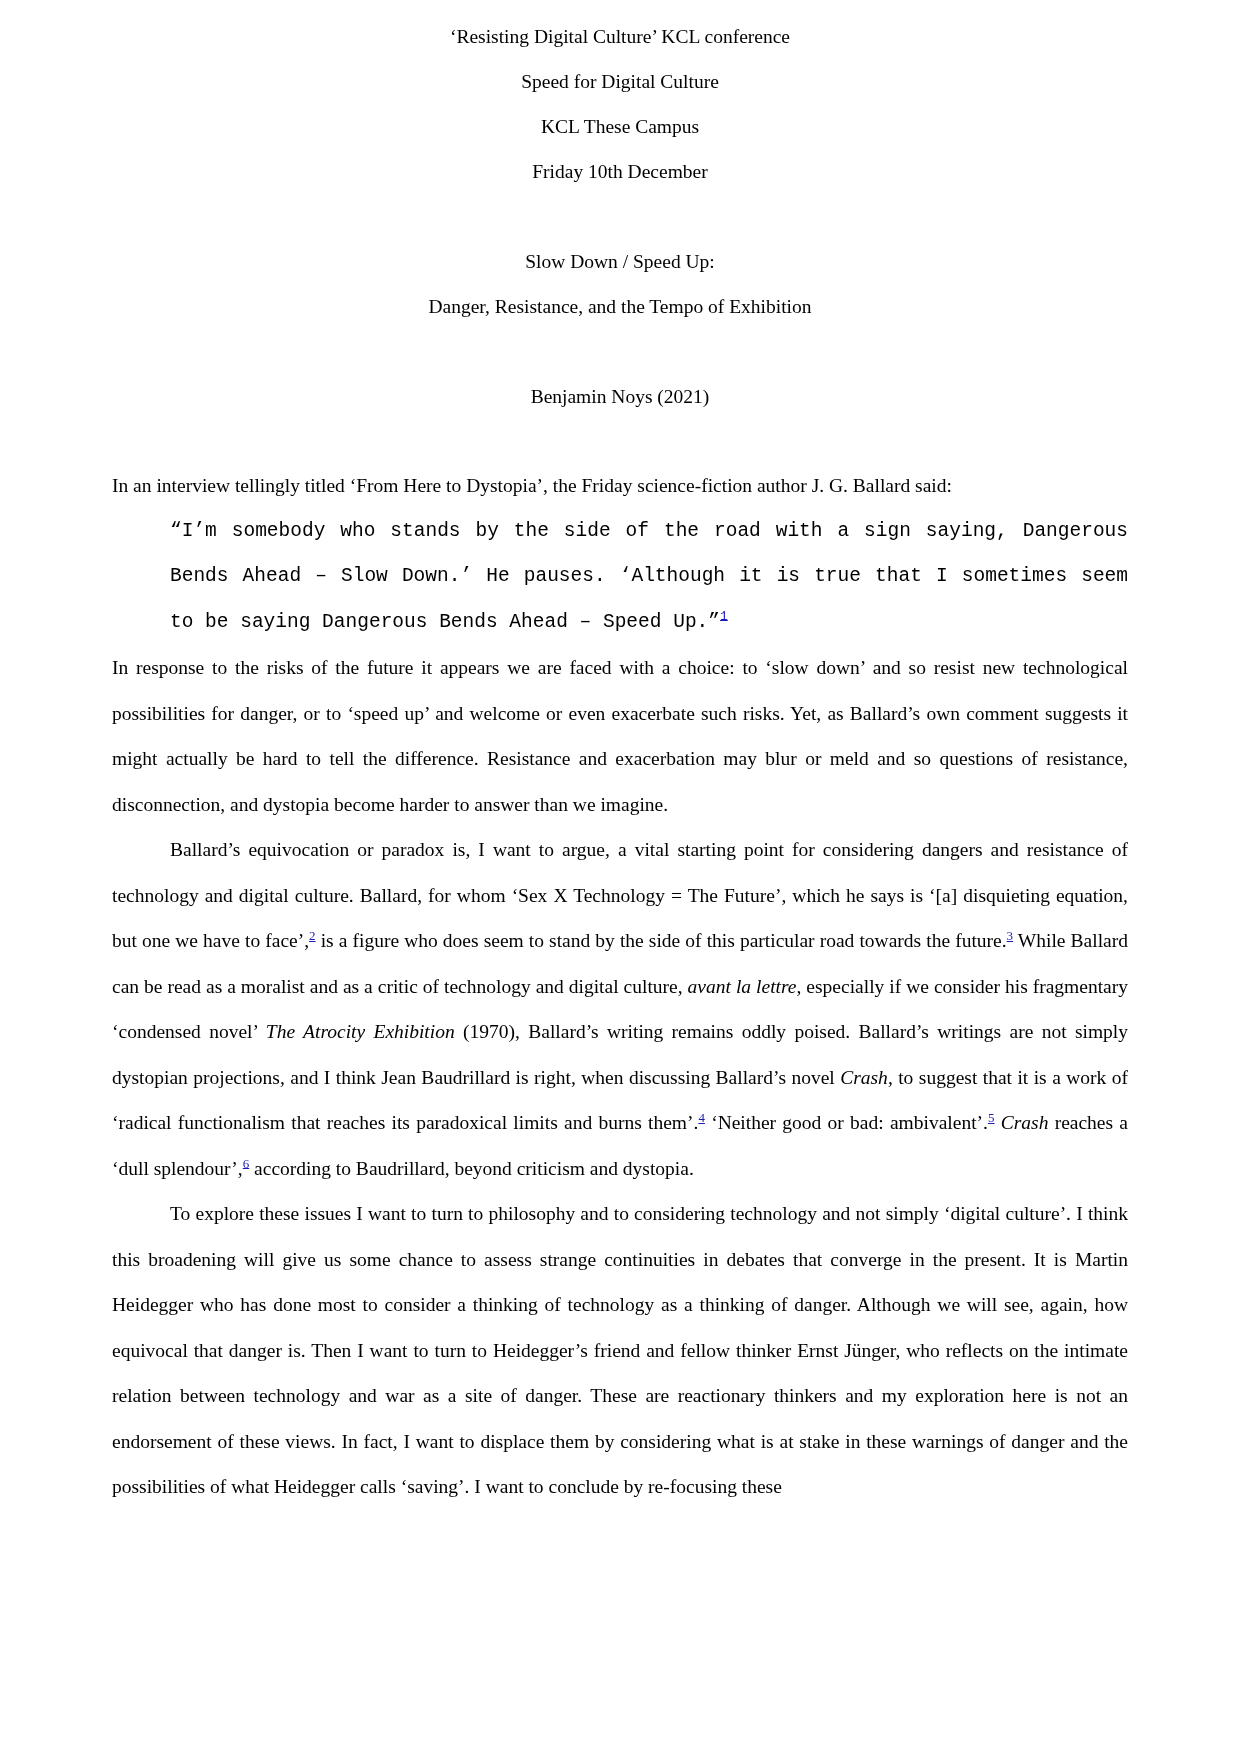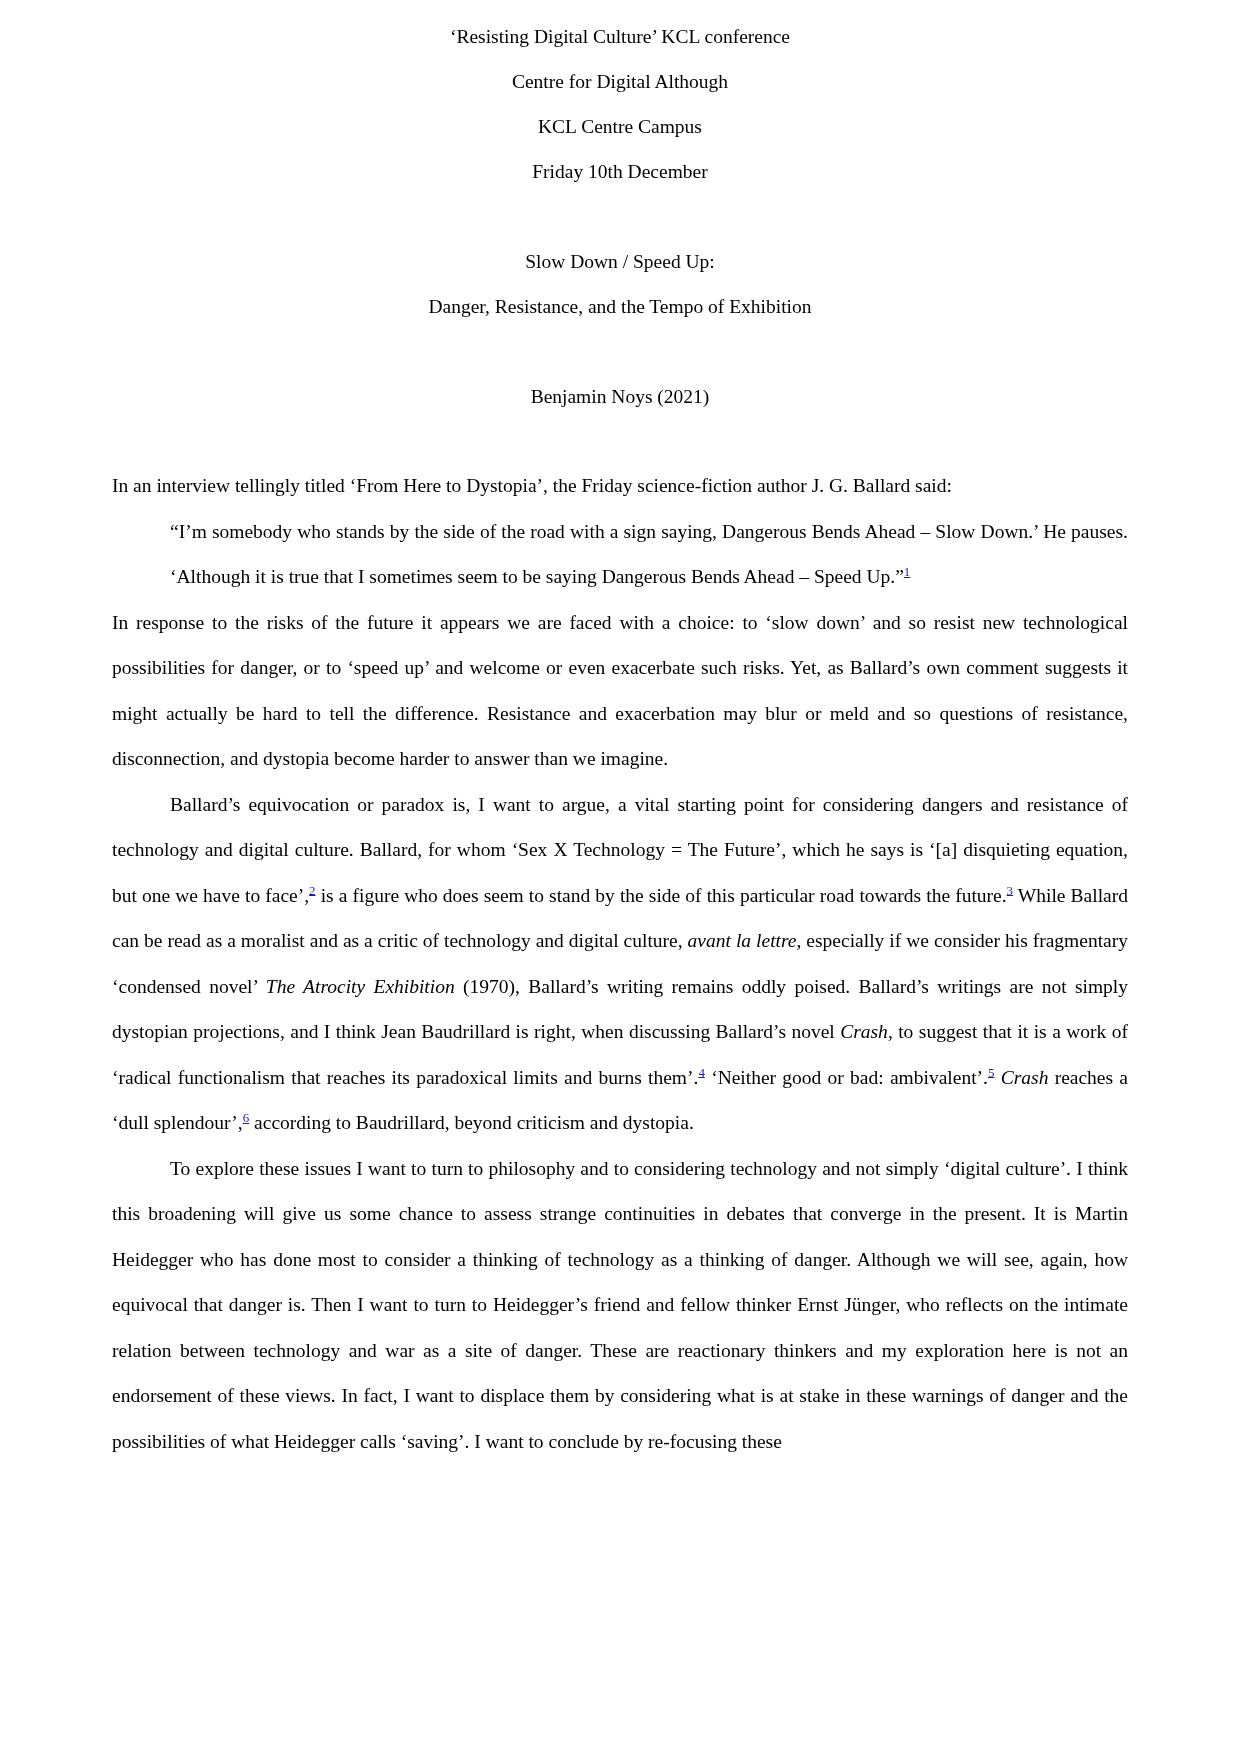--- a/index.html
+++ b/index.html
@@ -41,40 +41,41 @@
   p.body.indent-first {
     text-indent: 58px;
   }
   blockquote.quote {
     margin: 0;
     padding: 0 0 0 58px;
     font-size: 19.5px;
     line-height: 45.5px;
     text-align: justify;
     text-justify: inter-word;
+    font-family: Liberation Mono, monospace;
   }
   .fn {
     color: #1a1ab8;
     text-decoration: underline;
     font-size: 13px;
     vertical-align: super;
     line-height: 0;
     cursor: pointer;
   }
   .it { font-style: italic; margin-top: 44px; }
 </style>
 </head>
 <body>
 
 <div class="page">
 
   <div>
     <div class="center-line">‘Resisting Digital Culture’ KCL conference</div>
-    <div class="center-line">Centre for Digital Although</div>
-    <div class="center-line">KCL Centre Campus</div>
+    <div class="center-line">Speed for Digital Culture</div>
+    <div class="center-line">KCL These Campus</div>
     <div class="center-line">Friday 10th December</div>
   </div>
 
   <div class="spacer-lg"></div>
 
   <div>
     <div class="center-line">Slow Down / Speed Up:</div>
     <div class="center-line">Danger, Resistance, and the Tempo of Exhibition</div>
   </div>
 

